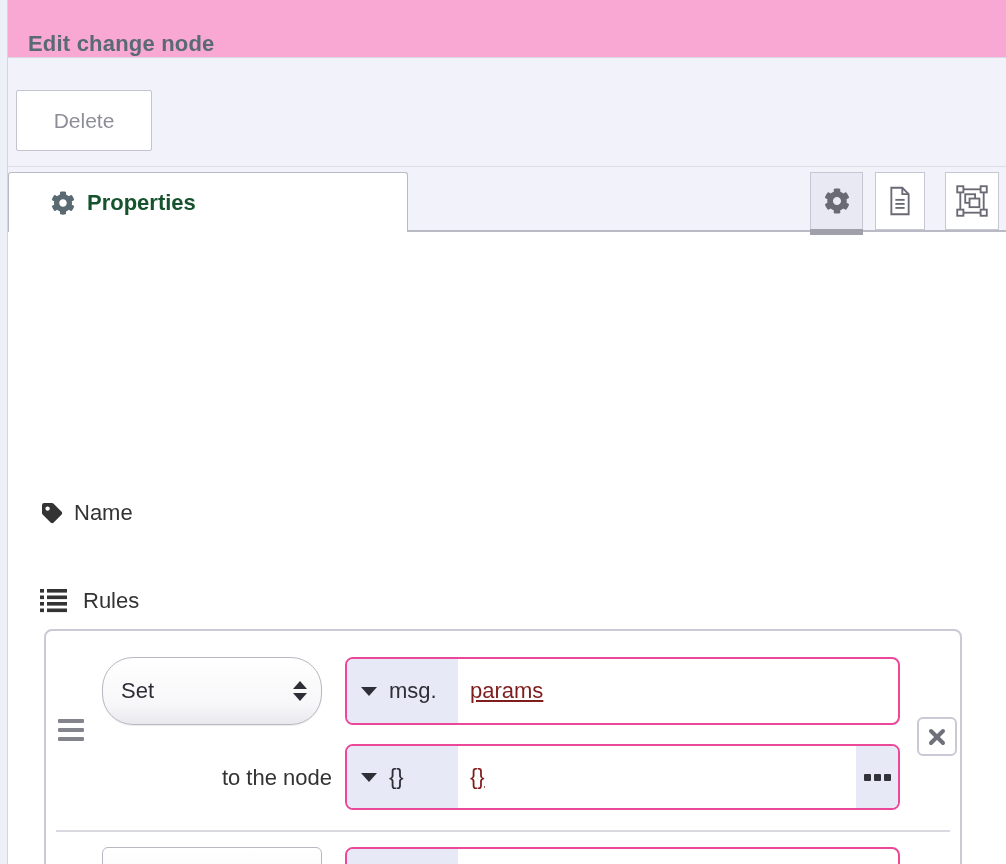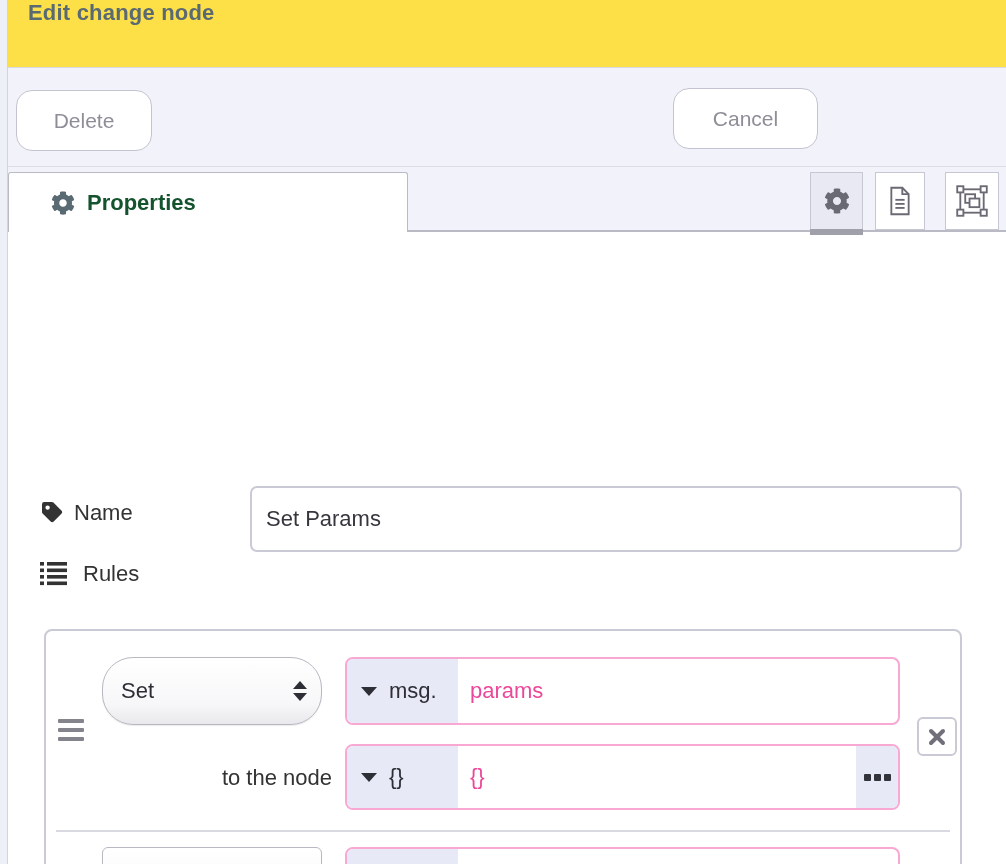--- a/index.html
+++ b/index.html
@@ -3,28 +3,28 @@
 <meta charset="utf-8">
 <style>
   * { margin:0; padding:0; box-sizing:border-box; }
   html,body { width:1006px; height:864px; }
   body { font-family:"Liberation Sans", sans-serif; position:relative; overflow:hidden;
          background:#f1f2fa; color:#333; }
 
   
   .left-strip { position:absolute; left:0; top:0; width:8px; height:864px;
                 background:#eef0f8; border-right:1px solid #d3d4de; z-index:50; }
-  .tray-header { position:absolute; left:8px; top:0; width:998px; height:68px;
-                 background:#fde047; border-bottom:1px solid #d7d8e1; display:flex; align-items:flex-start;
+  .tray-header { position:absolute; left:8px; top:0; width:998px; height:58px;
+                 background:#f9a8d4; border-bottom:1px solid #d7d8e1; display:flex; align-items:flex-end;
                  padding-left:20px; }
   .tray-header h1 { font-size:22px; font-weight:bold; color:#5a6a72; letter-spacing:.2px; }
 
   .toolbar { position:absolute; left:8px; top:71px; width:998px; height:96px;
              background:#f1f2fa; border-bottom:1px solid #dcdde5; }
-  .btn { position:absolute; height:61px; border:1px solid #c3c4cf; border-radius:16px;
+  .btn { position:absolute; height:61px; border:1px solid #c3c4cf; border-radius:2px;
          background:#ffffff; font-size:21px; color:#8e8e99; display:flex; align-items:center;
          justify-content:center; cursor:pointer; }
   .btn-delete { left:8px; top:19px; width:136px; }
   .btn-cancel { left:665px; top:17px; width:145px; }
   .btn-done   { left:822px; top:17px; width:169px; background:#8C101C; border-color:#8C101C;
                 color:#ffffff; }
 
   
   .tabrow { position:absolute; left:8px; top:168px; width:998px; height:64px; background:#f1f2fa; }
   .tabrow-border { position:absolute; left:0; top:62px; width:998px; height:2px; background:#b9bac4; }
@@ -37,24 +37,24 @@
   .icon-btn.active { background:#e8e9f3; border-color:#c6c7d3; }
   .icon-btn.active::after { content:""; position:absolute; left:-1px; right:-1px; bottom:-6px;
               height:6px; background:#9fa0aa; }
   .ib-gear  { left:802px; width:53px; }
   .ib-doc   { left:867px; width:50px; }
   .ib-group { left:937px; width:54px; }
 
   
   .tray-body { position:absolute; left:8px; top:232px; width:998px; height:632px; background:#ffffff; }
 
-  .field-label { position:absolute; display:flex; align-items:flex-start; gap:10px;
+  .field-label { position:absolute; display:flex; align-items:center; gap:10px;
                  font-size:22px; color:#333; }
   .lbl-name  { left:32px; top:268px; }
-  .lbl-rules { left:32px; top:329px;gap:16px; }
+  .lbl-rules { left:32px; top:356px;gap:16px; }
 
   .text-input { position:absolute; left:242px; top:254px; width:712px; height:66px;
                 border:2px solid #c9cad5; border-radius:7px; font-size:22px; color:#36363e;
                 padding:0 14px; font-family:"Liberation Sans", sans-serif; background:#fff; outline:none; }
 
   
   .rules-box { position:absolute; left:36px; top:397px; width:918px; height:490px;
                border:2px solid #c9cad5; border-radius:8px; background:#ffffff; }
 
   .drag-handle { position:absolute; width:26px; display:flex; flex-direction:column; gap:5px; cursor:grab; }
@@ -67,31 +67,31 @@
                    box-shadow:0 1px 1px rgba(0,0,0,.08);
                    display:flex; align-items:center; padding:0 14px 0 18px; cursor:pointer; }
   .sel-1 { top:26px;border-radius:31px; } .sel-2 { top:216px; }
   .action-select .sel-text { font-size:22px; color:#2e2e36; flex:1; }
   .sel-arrows { display:flex; flex-direction:column; gap:4px; align-items:center; }
   .sel-arrows i { width:0; height:0; border-left:7px solid transparent; border-right:7px solid transparent; }
   .sel-arrows .up { border-bottom:8px solid #2e2e36; }
   .sel-arrows .dn { border-top:8px solid #2e2e36; }
 
   .typed-input { position:absolute; left:299px; width:555px; height:68px;
-                 border:2px solid #f9a8d4; border-radius:8px; background:#ffffff;
+                 border:2px solid #ec4899; border-radius:8px; background:#ffffff;
                  display:flex; overflow:hidden; }
   .ti-r1a { top:26px; } .ti-r1b { top:113px; height:66px; }
   .ti-r2a { top:216px; }
   .ti-prefix { width:111px; background:#e7e9f6; display:flex; align-items:center; gap:12px;
                padding-left:14px; cursor:pointer; flex:none; }
   .ti-caret { width:0; height:0; border-left:8px solid transparent; border-right:8px solid transparent;
               border-top:9px solid #2e2e36; }
   .ti-prefix-label { font-size:22px; color:#2e2e36; }
   .ti-value { flex:1; display:flex; align-items:center; padding-left:12px; font-size:22px;
-              color:#ec4899; white-space:nowrap; }
+              color:#7f1d1d; white-space:nowrap;text-decoration:underline; }
   .ti-expand { width:42px; flex:none; background:#e7e9f6; display:flex; align-items:center;
                justify-content:center; gap:3px; cursor:pointer; }
   .ti-expand i { width:7px; height:7px; background:#33333b; border-radius:1px; }
 
   .to-label { position:absolute; left:56px; width:230px; text-align:right; font-size:22px; color:#333; }
   .to-1 { top:134px; }
 
   .remove-btn { position:absolute; left:871px; width:40px; height:39px; border:2px solid #c9cad5;
                 border-radius:6px; background:#ffffff; display:flex; align-items:center;
                 justify-content:center; cursor:pointer; }
@@ -106,21 +106,20 @@
 <body>
 
 <div class="left-strip"></div>
 
 <div class="tray-header">
   <h1>Edit change node</h1>
 </div>
 
 <div class="toolbar">
   <button class="btn btn-delete">Delete</button>
-  <button class="btn btn-cancel">Cancel</button>
 </div>
 
 <div class="tabrow">
   <div class="tabrow-border"></div>
 
   <div class="tab-active">
     <span>
       <svg width="24" height="24" viewBox="0 0 512 512">
           <path fill="#5a6a72" d="M487.4 315.7l-42.6-24.6c4.3-23.2 4.3-47 0-70.2l42.6-24.6c4.9-2.8 7.1-8.6 5.5-14-11.1-35.6-30-67.8-54.7-94.6-3.8-4.1-10-5.1-14.8-2.3L380.8 110c-17.9-15.4-38.5-27.3-60.8-35.1V25.8c0-5.6-3.9-10.5-9.4-11.7-36.7-8.2-74.3-7.8-109.2 0-5.5 1.2-9.4 6.1-9.4 11.7V75c-22.2 7.9-42.8 19.8-60.8 35.1L88.7 85.5c-4.9-2.8-11-1.9-14.8 2.3-24.7 26.7-43.6 58.9-54.7 94.6-1.7 5.4.6 11.2 5.5 14L67.3 221c-4.3 23.2-4.3 47 0 70.2l-42.6 24.6c-4.9 2.8-7.1 8.6-5.5 14 11.1 35.6 30 67.8 54.7 94.6 3.8 4.1 10 5.1 14.8 2.3l42.6-24.6c17.9 15.4 38.5 27.3 60.8 35.1v49.2c0 5.6 3.9 10.5 9.4 11.7 36.7 8.2 74.3 7.8 109.2 0 5.5-1.2 9.4-6.1 9.4-11.7v-49.2c22.2-7.9 42.8-19.8 60.8-35.1l42.6 24.6c4.9 2.8 11 1.9 14.8-2.3 24.7-26.7 43.6-58.9 54.7-94.6 1.5-5.5-.7-11.3-5.6-14.1zM256 336c-44.1 0-80-35.9-80-80s35.9-80 80-80 80 35.9 80 80-35.9 80-80 80z"></path>
         </svg>
@@ -166,21 +165,20 @@
 <div class="tray-body">
 
   <div class="field-label lbl-name">
     <span>
       <svg width="24" height="24" viewBox="0 0 24 24">
           <path fill="#333" fill-rule="evenodd" d="M13.4 2.6 21.4 10.6 a2.2 2.2 0 0 1 0 3.1 L13.7 21.4 a2.2 2.2 0 0 1 -3.1 0 L2.6 13.4 A2.2 2.2 0 0 1 2 11.9 V4.2 A2.2 2.2 0 0 1 4.2 2 h7.7 a2.2 2.2 0 0 1 1.5.6 z M7.6 5.4 a2.2 2.2 0 1 0 0 4.4 2.2 2.2 0 0 0 0-4.4 z"></path>
         </svg>
     </span>
     <span>Name</span>
   </div>
-  <input class="text-input" type="text" value="Set Params" style="">
 
   <div class="field-label lbl-rules">
     <span>
       <svg width="27" height="26" viewBox="0 0 27 26" fill="#333">
         <rect x="0" y="1" width="4" height="3.6"></rect>
           <rect x="7" y="1" width="20" height="3.6"></rect>
         <rect x="0" y="7.5" width="4" height="3.6"></rect>
           <rect x="7" y="7.5" width="20" height="3.6"></rect>
         <rect x="0" y="14" width="4" height="3.6"></rect>
           <rect x="7" y="14" width="20" height="3.6"></rect>

